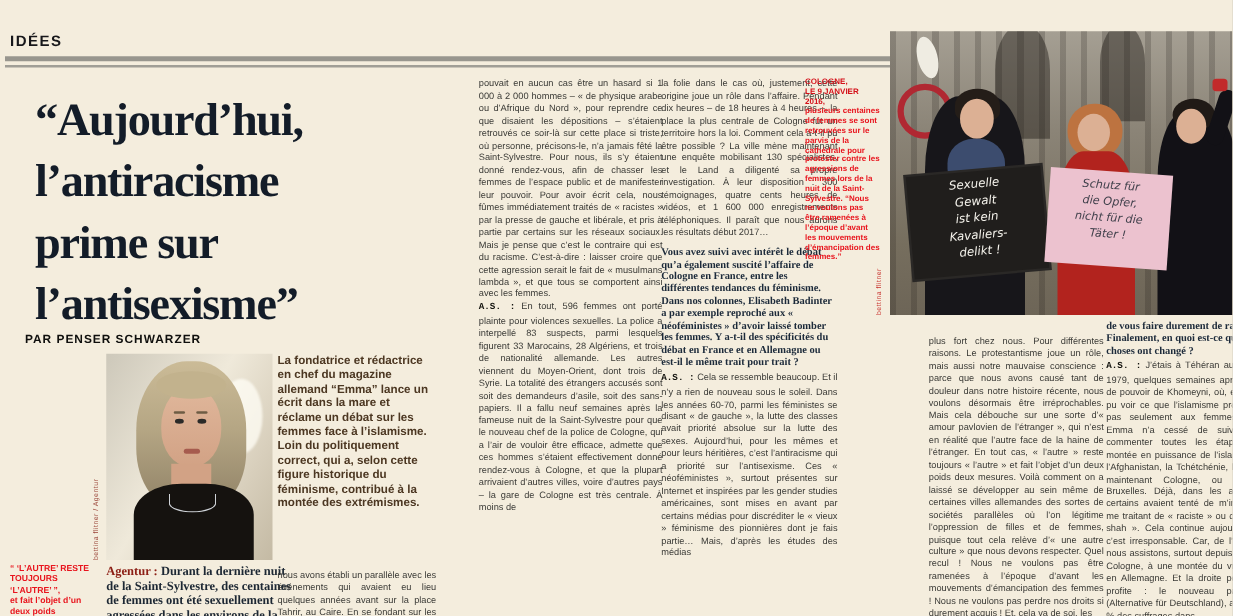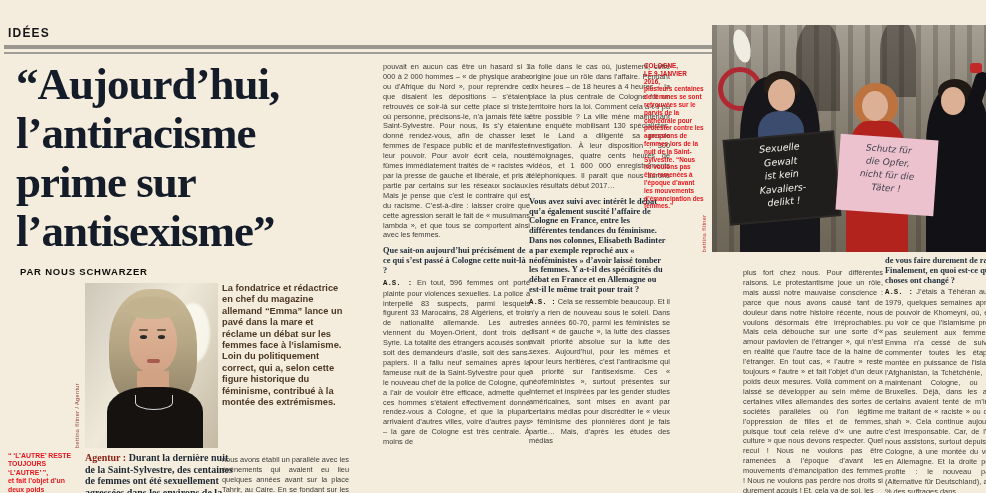--- a/index.html
+++ b/index.html
@@ -10,22 +10,22 @@
   }
   
   .kicker{position:absolute;left:8px;top:26px;font-weight:700;font-size:12px;
     letter-spacing:1.2px;color:#17171a;}
   .headline{position:absolute;left:80px;top:4px;width:640px;margin:0;text-align:center;
     font-family:"Liberation Serif",serif;font-weight:400;font-size:38px;line-height:44px;
     color:#8c8b86;letter-spacing:1px;word-spacing:10px;white-space:nowrap;}
   .rule-thick{position:absolute;left:4px;top:45px;width:708px;height:4px;background:#98968e;}
   .rule-thin{position:absolute;left:4px;top:52px;width:708px;height:2px;background:#a09e96;}
   
-  .big-quote{position:absolute;left:16px;top:60px;width:340px;margin:0;
-    font-family:"Liberation Serif",serif;font-weight:700;font-size:45px;line-height:49px;
+  .big-quote{position:absolute;left:16px;top:60px;width:340px;margin:12px;
+    font-family:"Liberation Serif",serif;font-weight:700;font-size:37px;line-height:49px;
     letter-spacing:-1px;color:#131c28;white-space:pre-line;}
   .byline{position:absolute;left:20px;top:266px;font-weight:700;font-size:9.5px;
     letter-spacing:.8px;color:#0f0f0d;}
   
   .portrait{position:absolute;left:85px;top:283px;width:133px;height:165px;overflow:hidden;
     background:linear-gradient(120deg,#cdc8ba 0%,#efe9da 45%,#d8cfbc 75%,#c4baa4 100%);}
   .p-blob1{position:absolute;right:8px;top:20px;width:34px;height:60px;border-radius:50%;
     background:rgba(255,253,245,.75);filter:blur(1px);}
   .p-blob2{position:absolute;right:30px;top:90px;width:20px;height:26px;border-radius:50%;
     background:rgba(230,180,120,.5);}
@@ -118,21 +118,21 @@
 <div class="page">
 
   <div class="kicker">IDÉES</div>
   <div class="rule-thick"></div>
   <div class="rule-thin"></div>
 
   <h2 class="big-quote">“Aujourd’hui,
 l’antiracisme
 prime sur
 l’antisexisme”</h2>
-  <div class="byline">PAR NOUS SCHWARZER</div>
+  <div class="byline">PAR PENSER SCHWARZER</div>
 
   <div class="portrait">
     <div class="p-blob1"></div>
     <div class="p-blob2"></div>
     <div class="p-hair"></div>
     <div class="p-face"></div>
     <div class="p-fringe"></div>
     <div class="p-brow" style="left:54px"></div>
     <div class="p-brow" style="left:72px"></div>
     <div class="p-eye" style="left:55px"></div>
@@ -147,26 +147,25 @@
   <div class="pull-quote">
     <span class="pq-main">“ ‘L’autre’ reste toujours ‘l’autre’ ”,</span>
     <span class="pq-sub">et fait l’objet d’un deux poids</span>
   </div>
 
   <div class="question-intro">
     <span class="q-label">Agentur :</span>
     <span>Durant la dernière nuit de la Saint-Sylvestre, des centaines de femmes ont été sexuellement agressées dans les environs de la gare</span>
   </div>
 
-  <div class="chapo">La fondatrice et rédactrice en chef du magazine allemand “Emma” lance un pavé dans la mare et réclame un débat sur les femmes face à l’islamisme. Loin du politiquement correct, qui a, selon cette figure historique du féminisme, contribué à la montée des extrémismes.</div>
+  <div class="chapo">La fondatrice et rédactrice en chef du magazine allemand “Emma” lance un écrit dans la mare et réclame un débat sur les femmes face à l’islamisme. Loin du politiquement correct, qui a, selon cette figure historique du féminisme, contribué à la montée des extrémismes.</div>
   <p class="bt chapo-cont">nous avons établi un parallèle avec les événements qui avaient eu lieu quelques années avant sur la place Tahrir, au Caire. En se fondant sur les premiers éléments de l’enquête</p>
 
   <div class="col col1">
     <p class="bt">pouvait en aucun cas être un hasard si 1 000 à 2 000 hommes – « de physique arabe ou d’Afrique du Nord », pour reprendre ce que disaient les dépositions – s’étaient retrouvés ce soir-là sur cette place si triste, où personne, précisons-le, n’a jamais fêté la Saint-Sylvestre. Pour nous, ils s’y étaient donné rendez-vous, afin de chasser les femmes de l’espace public et de manifester leur pouvoir. Pour avoir écrit cela, nous fûmes immédiatement traités de « racistes » par la presse de gauche et libérale, et pris à partie par certains sur les réseaux sociaux. Mais je pense que c’est le contraire qui est du racisme. C’est-à-dire : laisser croire que cette agression serait le fait de « musulmans lambda », et que tous se comportent ainsi avec les femmes.</p>
-    <p class="q">Que sait-on aujourd’hui précisément de ce qui s’est passé à Cologne cette nuit-là ?</p>
     <p class="bt"><span class="a-label">A.S. :</span> <span>En tout, 596 femmes ont porté plainte pour violences sexuelles. La police a interpellé 83 suspects, parmi lesquels figurent 33 Marocains, 28 Algériens, et trois de nationalité allemande. Les autres viennent du Moyen-Orient, dont trois de Syrie. La totalité des étrangers accusés sont soit des demandeurs d’asile, soit des sans-papiers. Il a fallu neuf semaines après la fameuse nuit de la Saint-Sylvestre pour que le nouveau chef de la police de Cologne, qui a l’air de vouloir être efficace, admette que ces hommes s’étaient effectivement donné rendez-vous à Cologne, et que la plupart arrivaient d’autres villes, voire d’autres pays – la gare de Cologne est très centrale. À moins de</span></p>
   </div>
 
   <div class="col col2">
     <p class="bt">la folie dans le cas où, justement, cette origine joue un rôle dans l’affaire. Pendant dix heures – de 18 heures à 4 heures –, la place la plus centrale de Cologne fut un territoire hors la loi. Comment cela a-t-il pu être possible ? La ville mène maintenant une enquête mobilisant 130 spécialistes, et le Land a diligenté sa propre investigation. À leur disposition : 300 témoignages, quatre cents heures de vidéos, et 1 600 000 enregistrements téléphoniques. Il paraît que nous aurons les résultats début 2017…</p>
     <p class="q">Vous avez suivi avec intérêt le débat qu’a également suscité l’affaire de Cologne en France, entre les différentes tendances du féminisme. Dans nos colonnes, Elisabeth Badinter a par exemple reproché aux « néoféministes » d’avoir laissé tomber les femmes. Y a-t-il des spécificités du débat en France et en Allemagne ou est-il le même trait pour trait ?</p>
     <p class="bt"><span class="a-label">A.S. :</span> <span>Cela se ressemble beaucoup. Et il n’y a rien de nouveau sous le soleil. Dans les années 60-70, parmi les féministes se disant « de gauche », la lutte des classes avait priorité absolue sur la lutte des sexes. Aujourd’hui, pour les mêmes et pour leurs héritières, c’est l’antiracisme qui a priorité sur l’antisexisme. Ces « néoféministes », surtout présentes sur Internet et inspirées par les gender studies américaines, sont mises en avant par certains médias pour discréditer le « vieux » féminisme des pionnières dont je fais partie… Mais, d’après les études des médias</span></p>
   </div>
 
   <div class="photo-caption">

